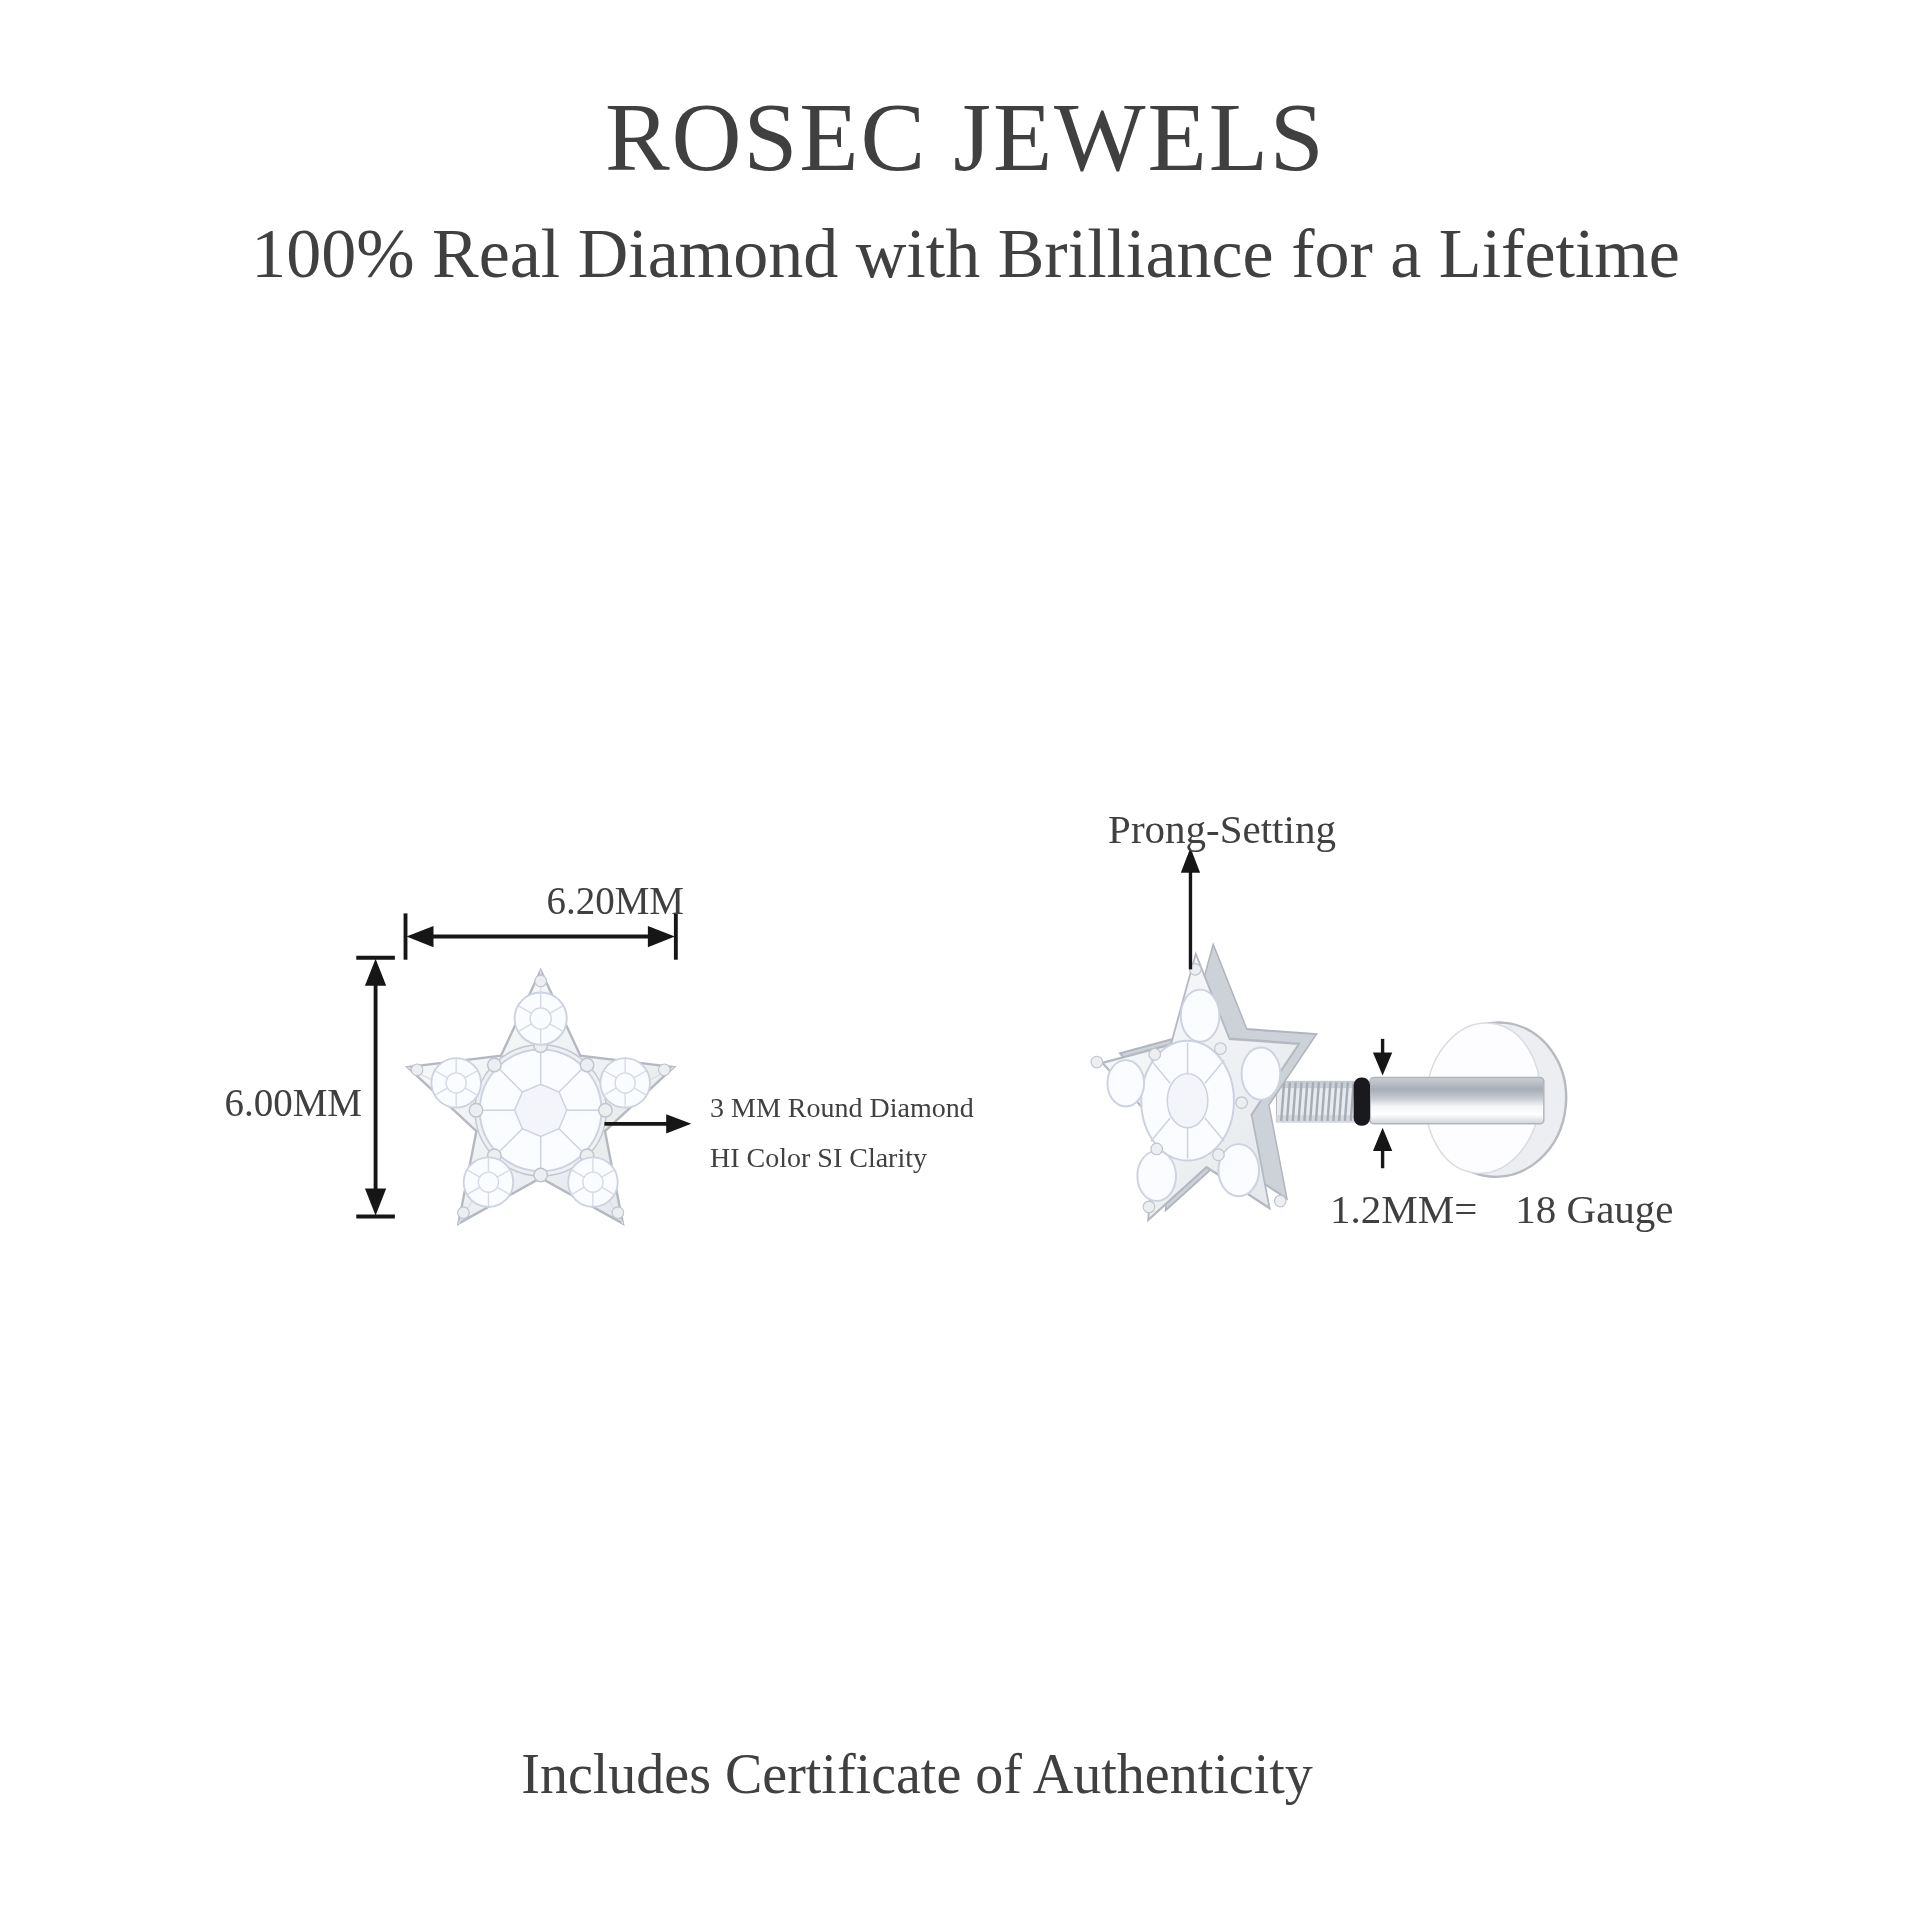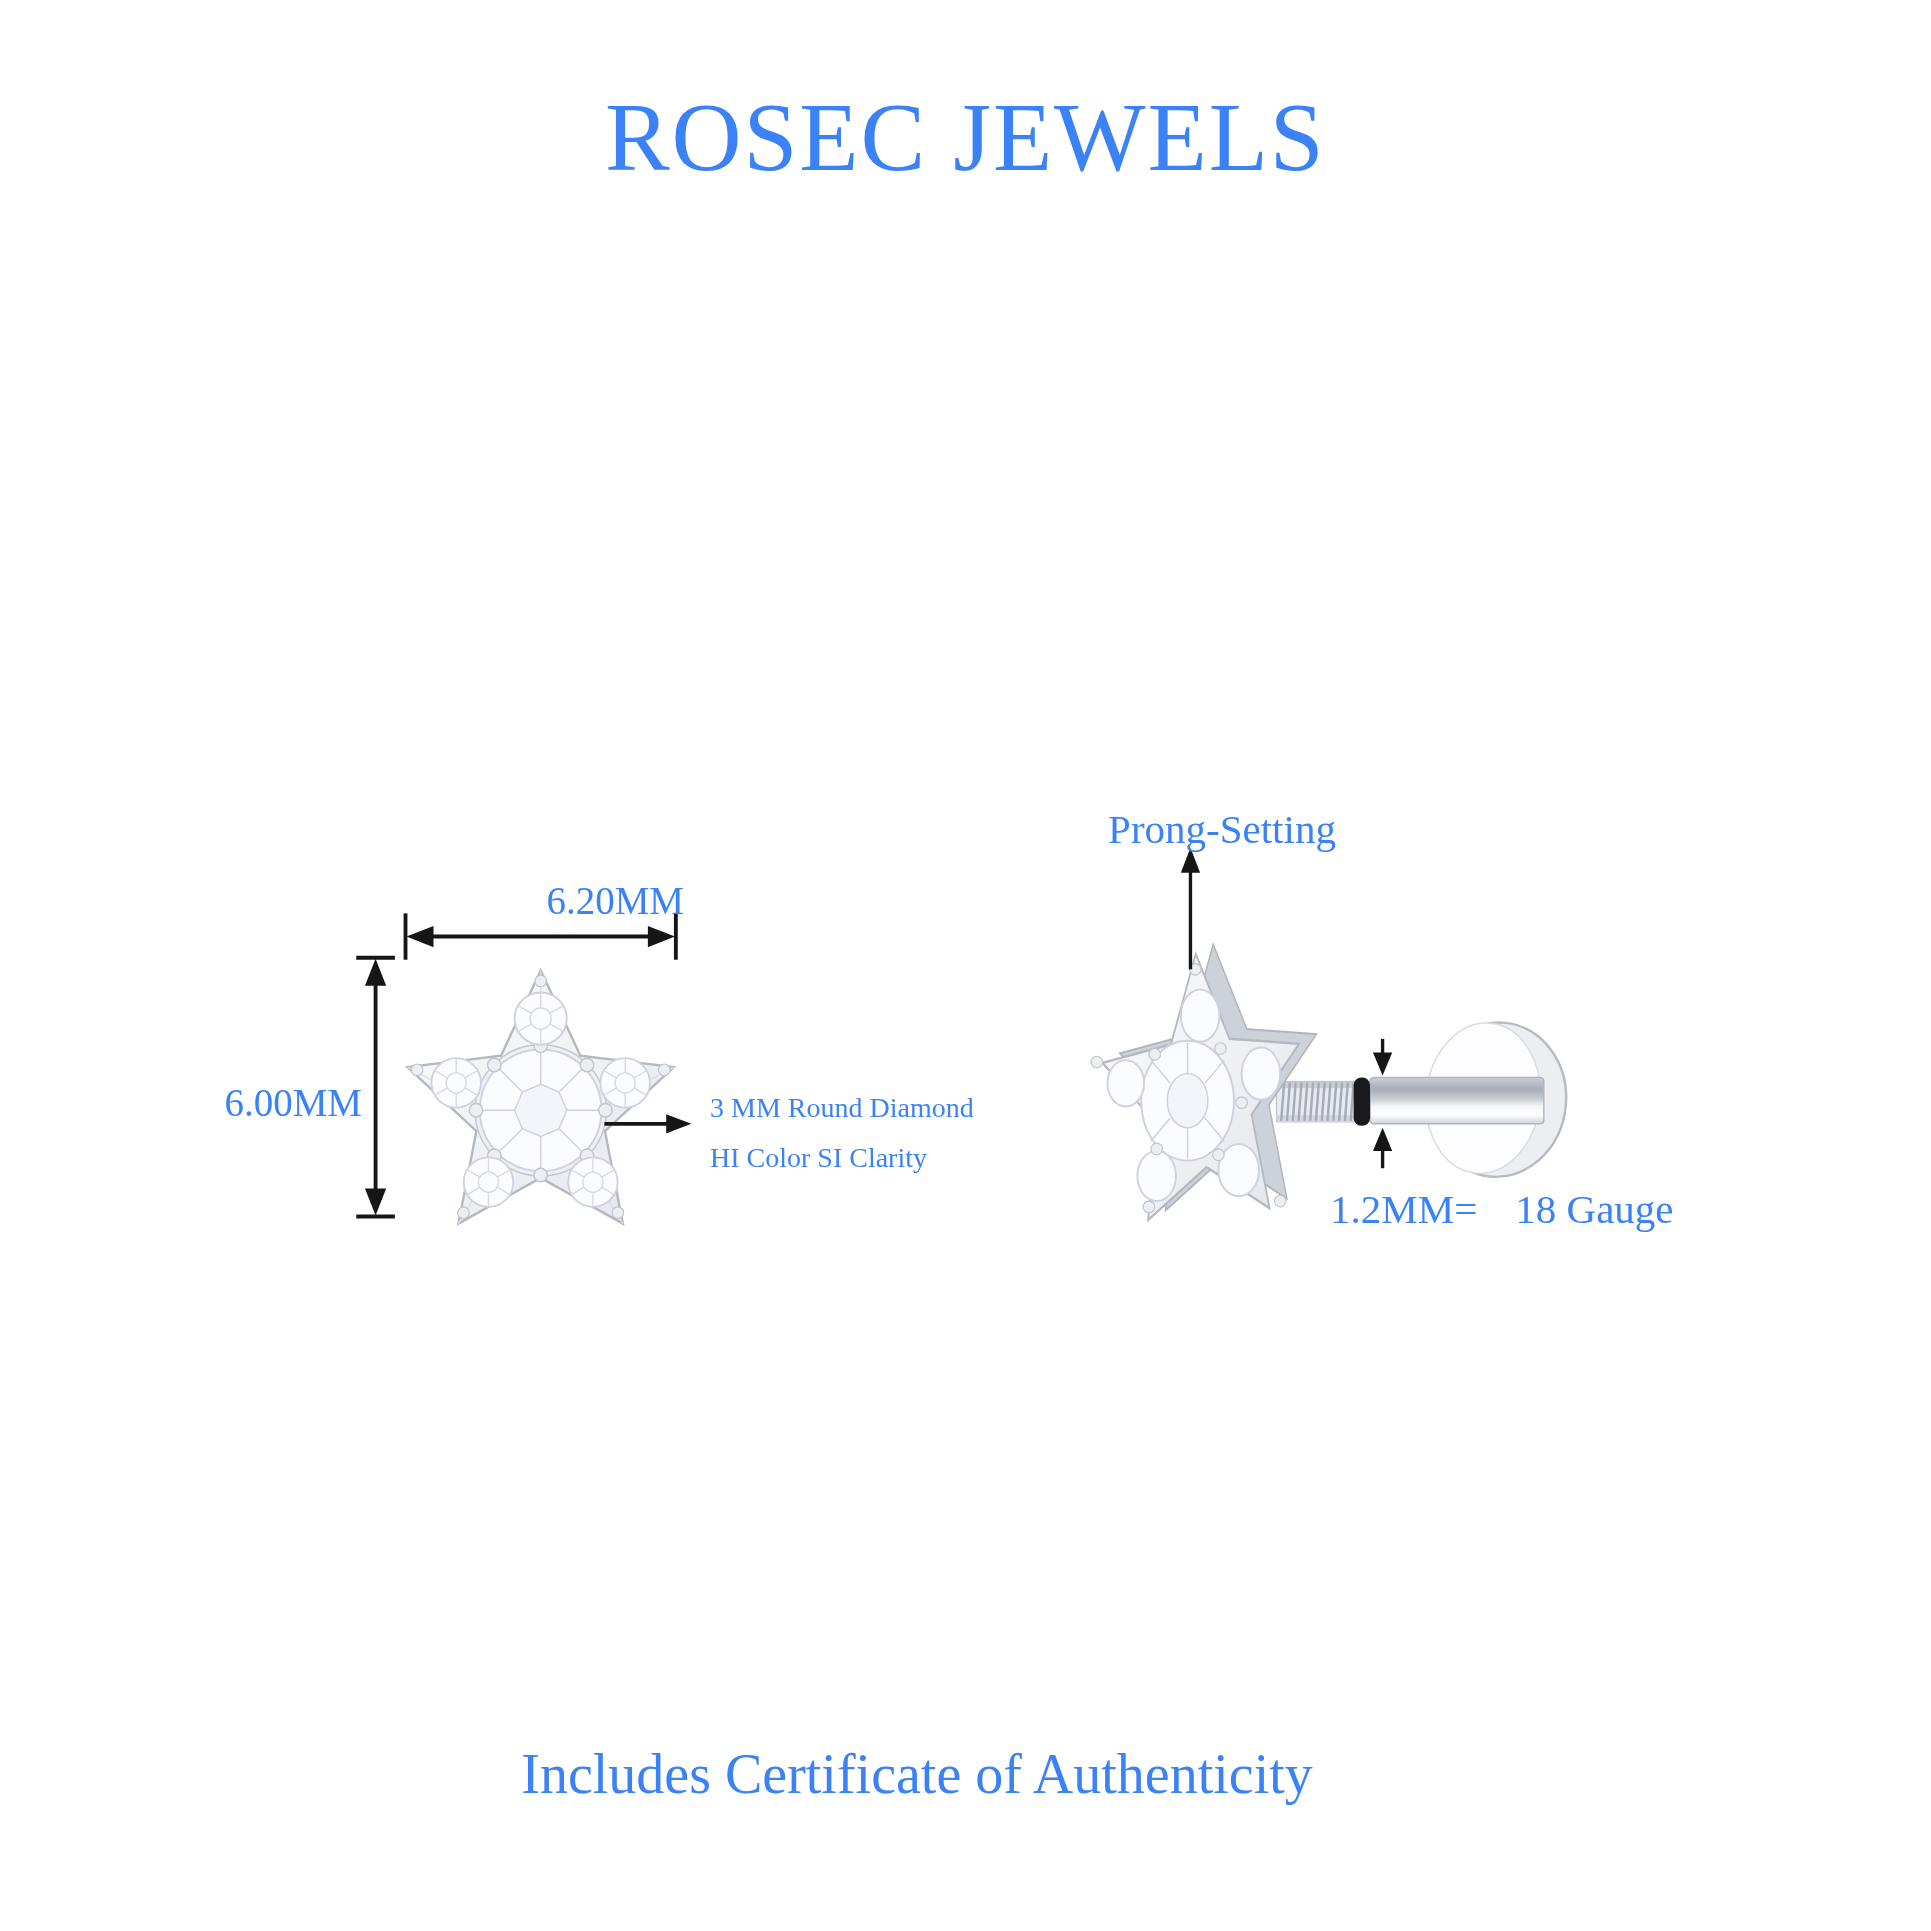--- a/index.html
+++ b/index.html
@@ -1,21 +1,21 @@
 <!DOCTYPE html>
 <html><head>
 <meta charset="utf-8">
 <style>
   html,body{margin:0;padding:0;background:#ffffff;}
   .canvas{
     position:relative;
     width:1931px;height:1931px;
     background:#ffffff;
     font-family:"Liberation Serif","DejaVu Serif",serif;
-    color:#3b82f6;
+    color:#404040;
     overflow:hidden;
   }
   .label{position:absolute;white-space:nowrap;}
   .brand-title{
     left:19.3px;top:85px;width:1892px;
     text-align:center;
     font-size:97px;line-height:106px;
     letter-spacing:1.9px;
     font-weight:400;
   }
@@ -242,20 +242,21 @@
     <g>
       <line x1="1432" y1="1076" x2="1432" y2="1096" stroke="#161616" stroke-width="3.5"></line>
       <polygon points="1432,1114 1422,1090 1442,1090" fill="#161616"></polygon>
       <line x1="1432" y1="1190" x2="1432" y2="1210" stroke="#161616" stroke-width="3.5"></line>
       <polygon points="1432,1168 1422,1192 1442,1192" fill="#161616"></polygon>
     </g>
   </svg>
 
   <div class="label brand-title">ROSEC JEWELS</div>
 
+  <div class="label brand-tagline">100% Real Diamond with Brilliance for a Lifetime</div>
 
   <div class="label dim-label width-dim">6.20MM</div>
 
   <div class="label dim-label height-dim">6.00MM</div>
 
   <div class="label annotation">
     <div>3 MM Round Diamond</div>
     <div>HI Color SI Clarity</div>
   </div>
 

